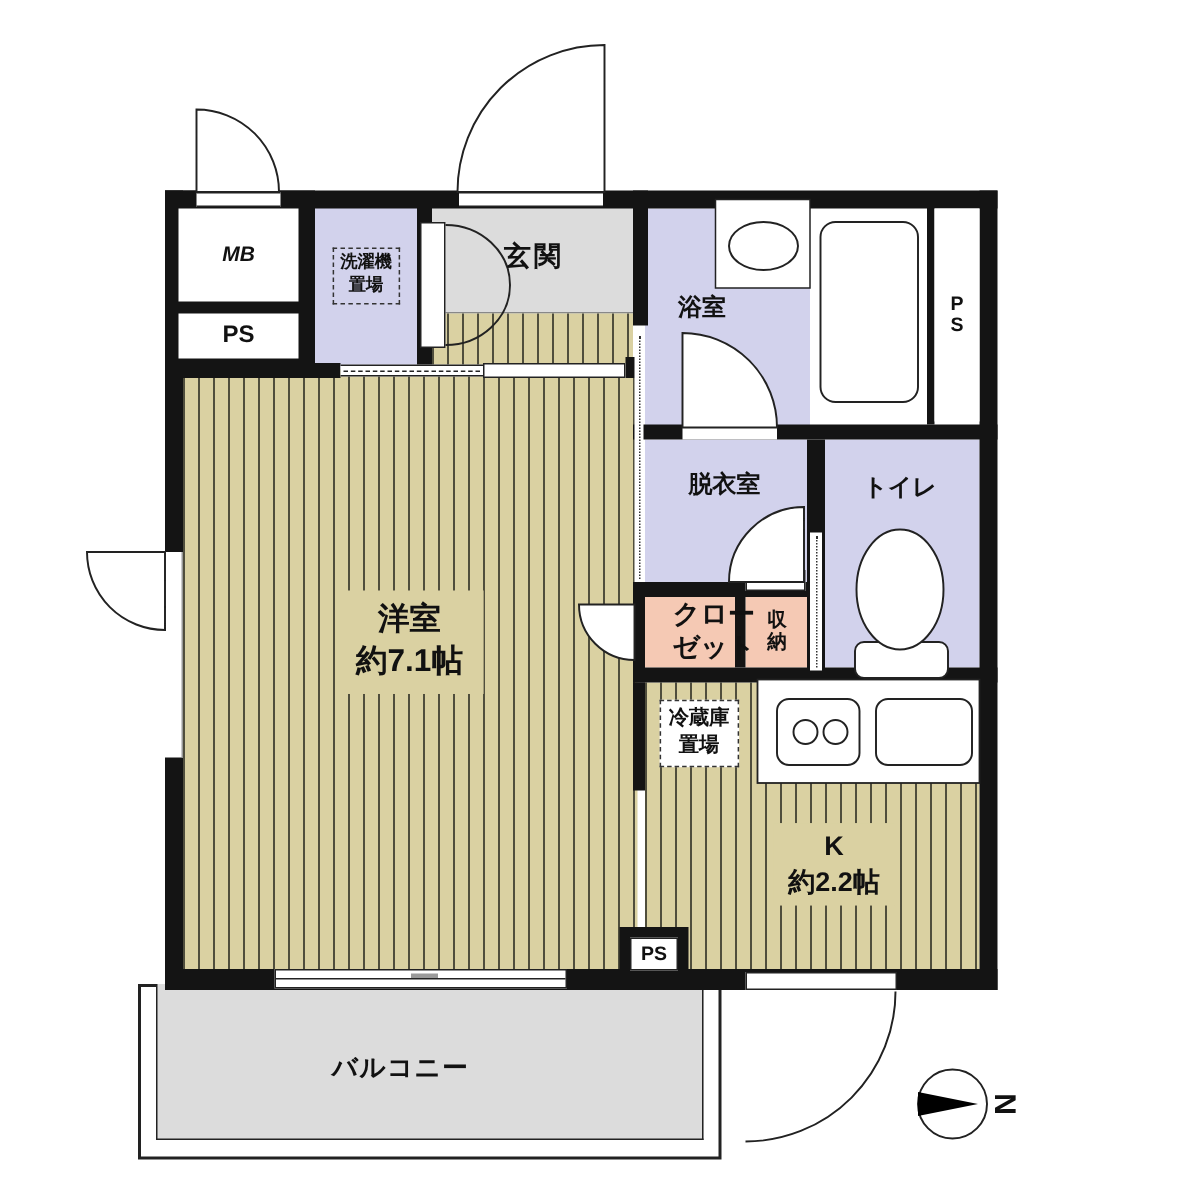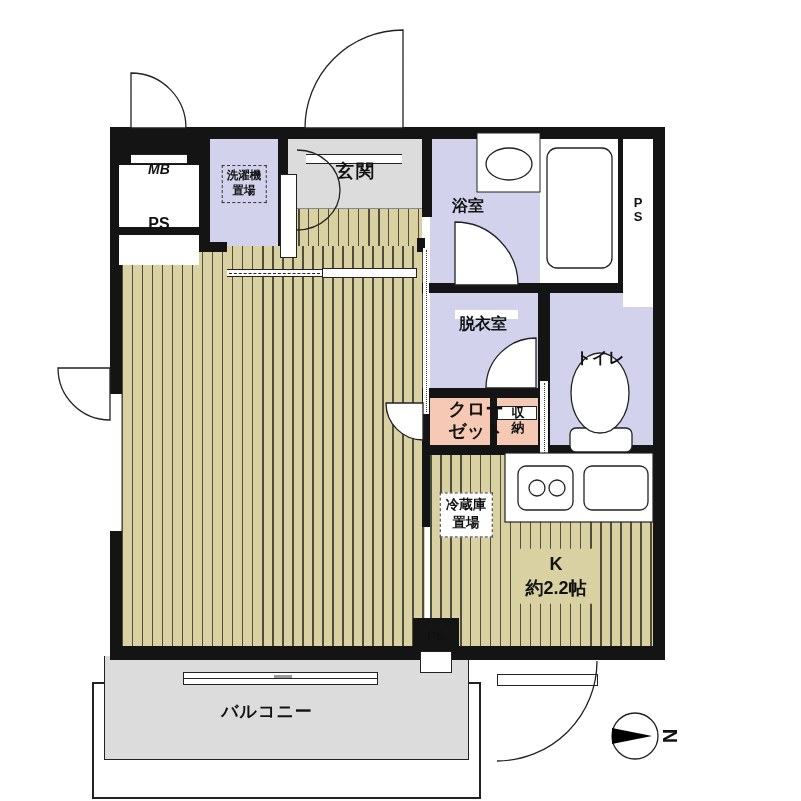--- a/index.html
+++ b/index.html
@@ -6,21 +6,21 @@
   #plan{position:relative;width:801px;height:801px;background:#fff;overflow:hidden;
         font-family:"Liberation Sans","DejaVu Sans",sans-serif;color:#111;}
   .abs{position:absolute;}
   
   .lav{background:var(--lavender,#d2d2ec);}
   .sal{background:var(--salmon,#f5c9b4);}
   .gray{background:var(--gray,#dcdcdc);}
   .wood{background-color:var(--wood,#dad1a2);
         background-image:repeating-linear-gradient(to right,rgba(45,45,35,.8) 0 1.5px,transparent 1.5px 10px);}
   .wall{background:var(--wall,#141414);}
-  .whitebox{background:#fff;margin-top:26px;}
+  .whitebox{background:#fff;}
   .thinbord{border:1px solid #222;box-sizing:border-box;}
   
   .lab{position:absolute;transform:translate(-50%,-50%);white-space:pre-line;
        text-align:center;font-weight:bold;line-height:1.25;}
   .dashedbox{border:1.5px dashed #333;box-sizing:border-box;display:flex;
              align-items:center;justify-content:center;font-family:Liberation Mono, monospace;}
   .dash-mid{position:absolute;left:2px;right:2px;top:50%;border-top:1.5px dashed #222;}
   .dot-mid-v{position:absolute;top:2px;bottom:2px;left:50%;border-left:1.5px dotted #333;}
   svg{position:absolute;left:0;top:0;}
   .n-label{transform:translate(-50%,-50%) rotate(90deg);}
@@ -119,25 +119,27 @@
 
   <div class="lab" style="left:159px;top:170px;font-size:14px;font-style:italic;">MB</div>
   <div class="lab" style="left:159px;top:224px;font-size:16px;">PS</div>
   <div class="lab dashedbox lav" style="left:244px;top:184px;font-size:11.5px;padding:3px 4px;line-height:1.3;">洗濯機
 置場</div>
   <div class="lab" style="left:356px;top:171px;font-size:18px;letter-spacing:2px;">玄関</div>
   <div class="lab" style="left:468px;top:206px;font-size:16px;font-family:Liberation Serif, serif;">浴室</div>
   <div class="lab" style="left:638px;top:210px;font-size:13px;line-height:1.1;">P
 S</div>
   <div class="lab" style="left:483px;top:324px;font-size:16px;">脱衣室</div>
-  <div class="lab" style="left:600px;top:326px;font-size:16px;margin-top:32px;">トイレ</div>
+  <div class="lab" style="left:600px;top:326px;font-size:16px;">トイレ</div>
   <div class="lab" style="left:476px;top:421px;font-size:18px;line-height:1.2;">クロー
 ゼット</div>
   <div class="lab" style="left:518px;top:421px;font-size:13px;line-height:1.15;">収
 納</div>
+  <div class="lab" style="left:273px;top:428px;font-size:21px;background:var(--wood,#dad1a2);padding:6px 14px;line-height:1.35;">洋室
+約7.1帖</div>
   <div class="lab dashedbox whitebox" style="left:466px;top:489px;font-size:13.5px;padding:4px 5px;line-height:1.3;background:#fff;">冷蔵庫
 置場</div>
   <div class="lab" style="left:556px;top:576px;font-size:18px;background:var(--wood,#dad1a2);padding:3px 10px;line-height:1.35;">K
 約2.2帖</div>
   <div class="lab" style="left:436px;top:636px;font-size:13px;">PS</div>
   <div class="lab" style="left:267px;top:712px;font-size:17px;letter-spacing:1px;">バルコニー</div>
   <div class="lab n-label" style="left:669px;top:736px;font-size:20px;">N</div>
 
 </div>
 

